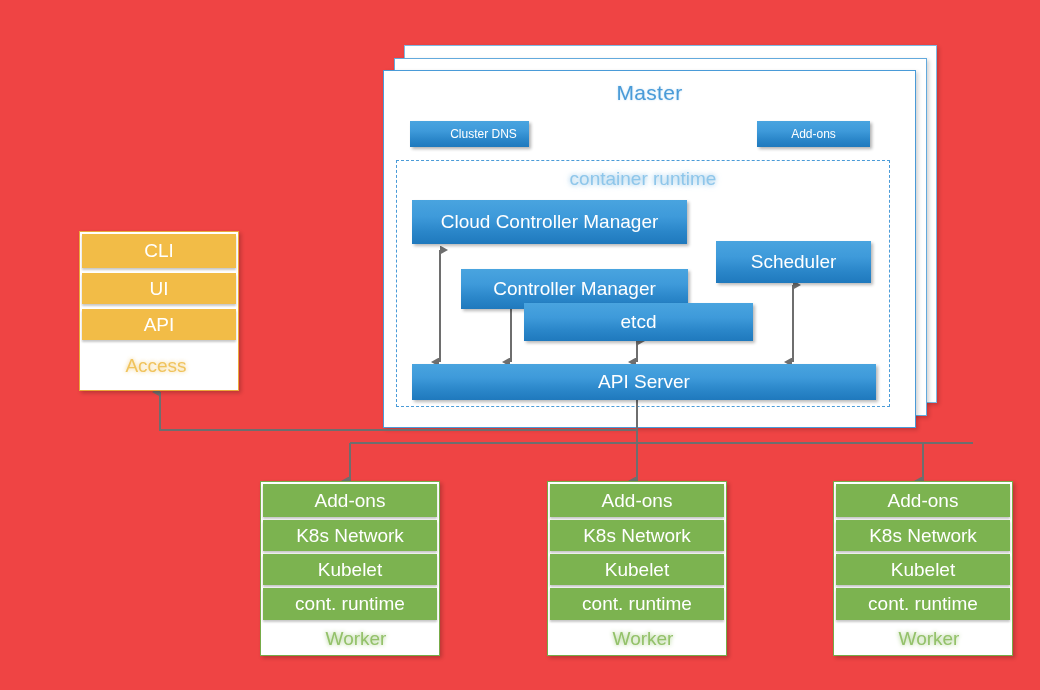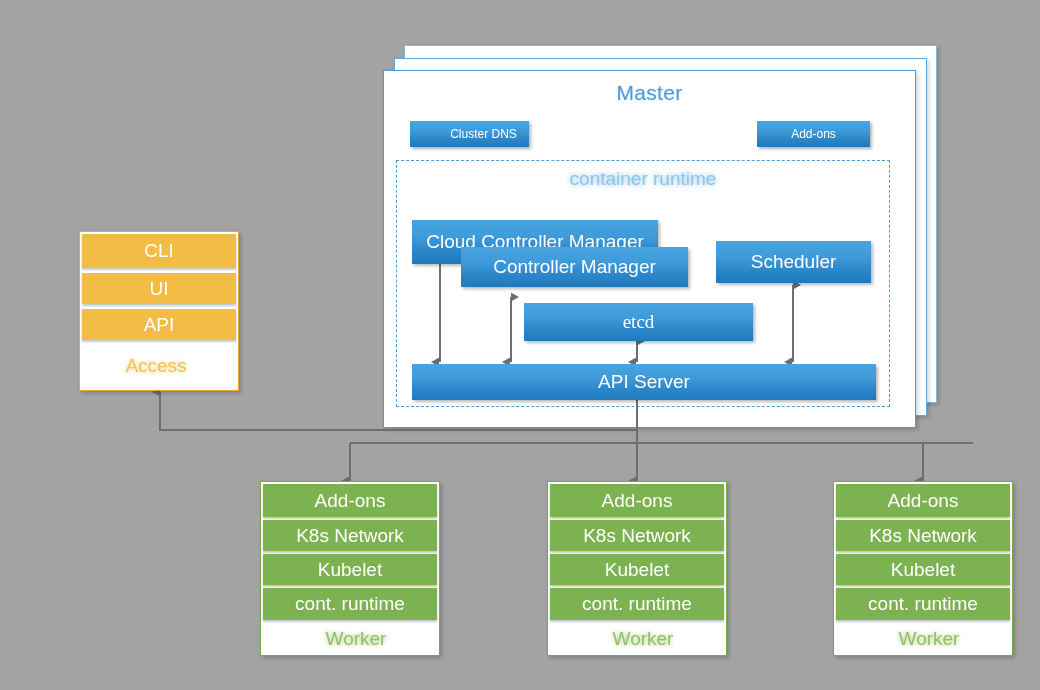--- a/index.html
+++ b/index.html
@@ -8,21 +8,21 @@
     padding: 0;
     background: #ffffff;
   }
   body {
     font-family: "Liberation Sans", sans-serif;
   }
   #canvas {
     position: relative;
     width: 1040px;
     height: 690px;
-    background: #a3a3a3;
+    background: #ef4444;
     overflow: hidden;
   }
 
   
   .abs { position: absolute; box-sizing: border-box; }
 
   
   .master-frame {
     background: #ffffff;
     border: 1.5px solid #4a9bd8;
@@ -190,29 +190,29 @@
       <path d="M350,443 L973,443"></path>
 
       <path d="M350,443 L350,481" marker-end="url(#arrDown)"></path>
 
       <path d="M637,443 L637,481" marker-end="url(#arrDown)"></path>
 
       <path d="M923,443 L923,481" marker-end="url(#arrDown)"></path>
     </g>
   </svg>
 
-  <div class="abs blue-box" style="left:412px; top:200px; width:246px; height:44px; z-index:3;margin-top:20px;">
+  <div class="abs blue-box" style="left:412px; top:200px; width:275px; height:44px; z-index:3;">
     <span>Cloud Controller Manager</span>
   </div>
 
-  <div class="abs blue-box" style="left:461px; top:247px; width:227px; height:40px; z-index:3;">
+  <div class="abs blue-box" style="left:461px; top:269px; width:227px; height:40px; z-index:3;">
     <span>Controller Manager</span>
   </div>
 
-  <div class="abs blue-box" style="left:524px; top:303px; width:229px; height:38px; z-index:3;font-family:Liberation Serif, serif;">
+  <div class="abs blue-box" style="left:524px; top:303px; width:229px; height:38px; z-index:3;">
     <span>etcd</span>
   </div>
 
   <div class="abs blue-box" style="left:716px; top:241px; width:155px; height:42px; z-index:3;">
     <span>Scheduler</span>
   </div>
 
   <div class="abs blue-box" style="left:412px; top:364px; width:464px; height:36px; z-index:3;">
     <span>API Server</span>
   </div>

